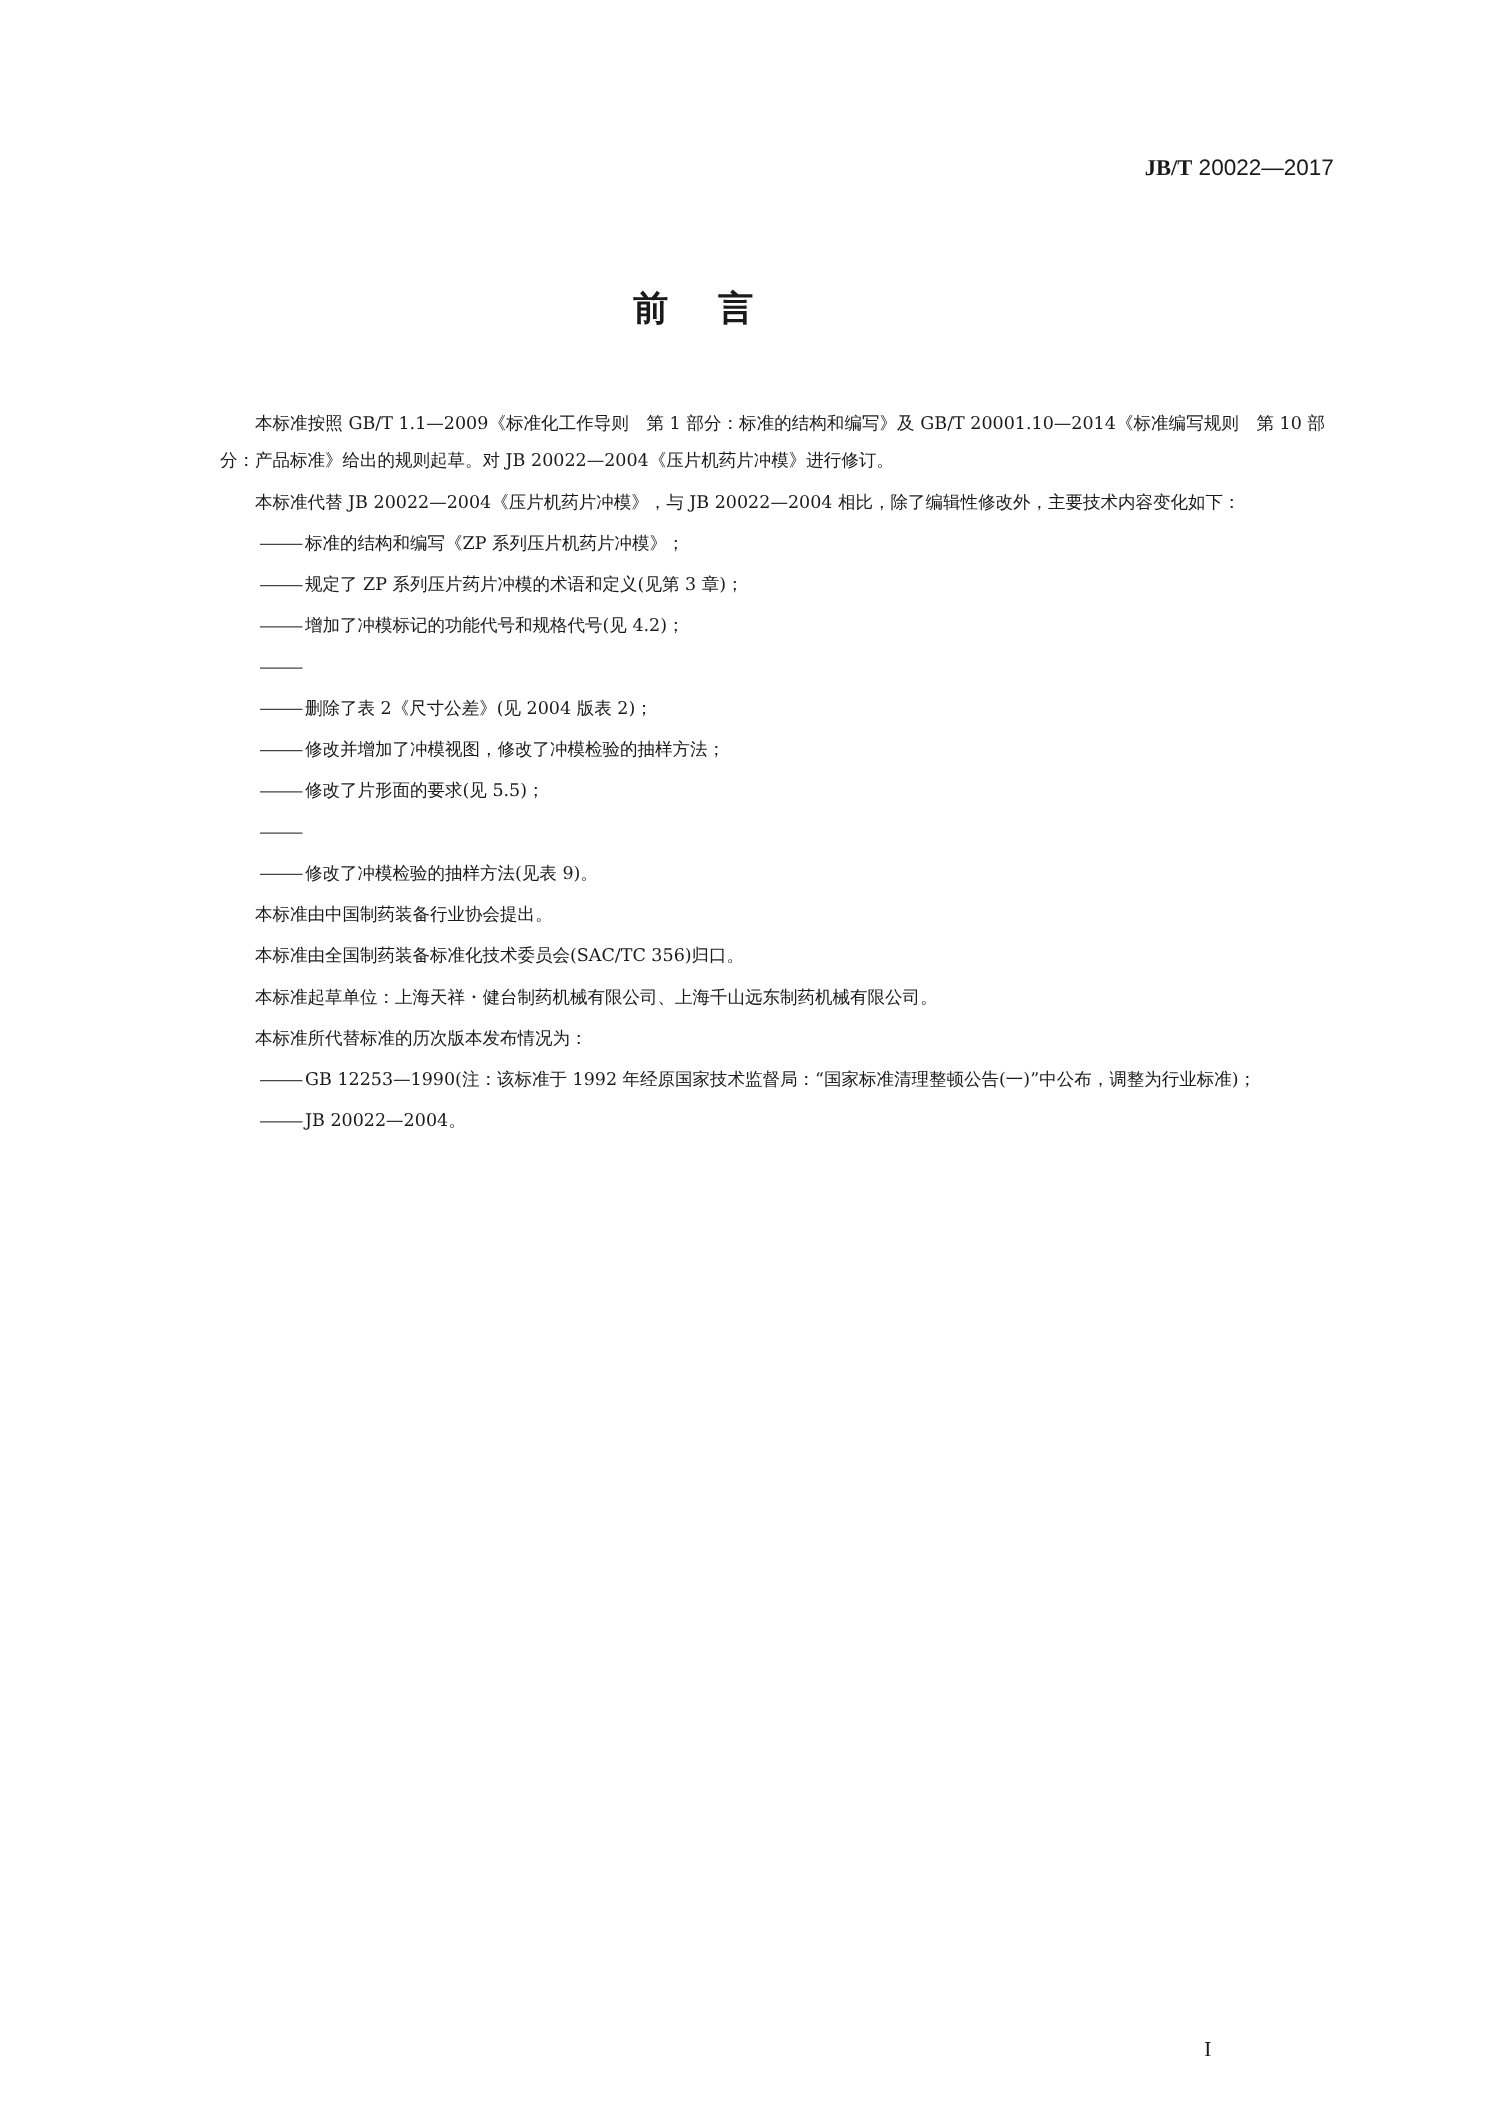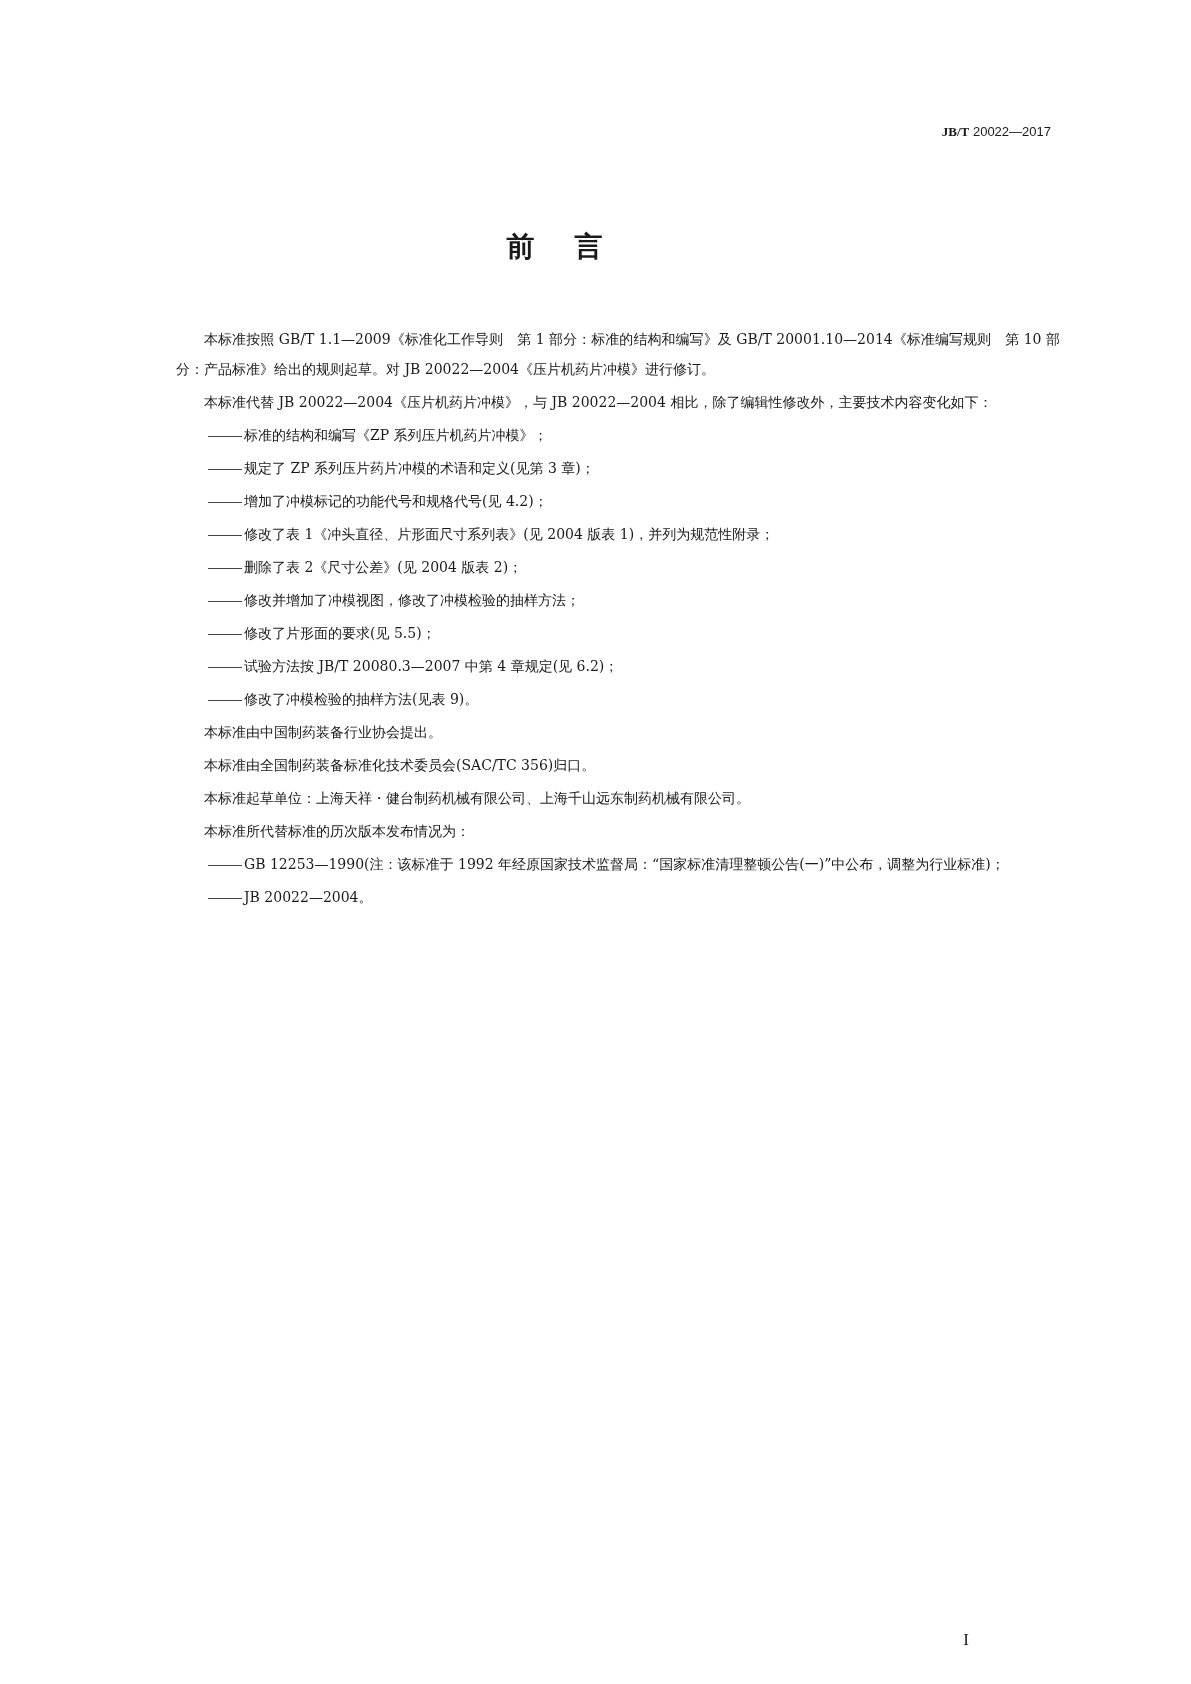--- a/index.html
+++ b/index.html
@@ -1,19 +1,19 @@
 <!DOCTYPE html>
 <html><head>
 <meta charset="utf-8">
 <style>
   html, body { margin: 0; padding: 0; background: #ffffff; }
   body { width: 1191px; height: 1684px; position: relative; overflow: hidden;
          font-family: "DejaVu Serif", "Liberation Serif", serif; color: #1a1a1a; }
   .page { position: absolute; left: 0; top: 0; width: 1191px; height: 1684px; }
-  .std-code { position: absolute; right: 140px; top: 124px; font-size: 13px; white-space: nowrap;
+  .std-code { position: absolute; right: 124px; top: 124px; font-size: 18px; white-space: nowrap;
               font-family: "Liberation Sans", sans-serif; }
   .std-code .prefix { font-family: "Liberation Serif", serif; font-weight: bold; }
   .title { position: absolute; left: 0; width: 1149px; top: 228px; text-align: center;
            font-size: 28px; font-weight: bold; letter-spacing: 40px;
            font-family: "DejaVu Sans", sans-serif; }
   .body { position: absolute; left: 176px; top: 324px; width: 884px; font-size: 14px; line-height: 30px; }
   .para { margin: 0 0 3px 0; text-indent: 2em; text-align: justify; }
   .dash-item { margin: 0 0 3px 0; padding-left: 36px; text-indent: -36px; position: relative; left: 0; }
   .dash-line { display: inline-block; width: 34px; height: 1px; background: #444; vertical-align: middle; margin-right: 2px; }
   .page-number { position: absolute; right: 222px; top: 1630px; font-size: 17px; font-family: "Liberation Serif", serif; }
@@ -32,25 +32,25 @@
   <div class="title">前言</div>
 
   <div class="body">
     <p class="para">本标准按照 GB/T 1.1—2009《标准化工作导则　第 1 部分：标准的结构和编写》及 GB/T 20001.10—2014《标准编写规则　第 10 部分：产品标准》给出的规则起草。对 JB 20022—2004《压片机药片冲模》进行修订。</p>
     <p class="para">本标准代替 JB 20022—2004《压片机药片冲模》，与 JB 20022—2004 相比，除了编辑性修改外，主要技术内容变化如下：</p>
 
     <div class="list-wrap">
       <div class="dash-item" style="margin-left:32px"><span class="dash-line"></span><span>标准的结构和编写《ZP 系列压片机药片冲模》；</span></div>
       <div class="dash-item" style="margin-left:32px"><span class="dash-line"></span><span>规定了 ZP 系列压片药片冲模的术语和定义(见第 3 章)；</span></div>
       <div class="dash-item" style="margin-left:32px"><span class="dash-line"></span><span>增加了冲模标记的功能代号和规格代号(见 4.2)；</span></div>
-      <div class="dash-item" style="margin-left:32px"><span class="dash-line"></span><span>修改了表 1《冲头直径、片形面尺寸系列表》(见 2004 版表 1)，并列为规范性附录；</span></div>
+      <div class="dash-item" style="margin-left:32px"><span class="dash-line"></span></div>
       <div class="dash-item" style="margin-left:32px"><span class="dash-line"></span><span>删除了表 2《尺寸公差》(见 2004 版表 2)；</span></div>
       <div class="dash-item" style="margin-left:32px"><span class="dash-line"></span><span>修改并增加了冲模视图，修改了冲模检验的抽样方法；</span></div>
       <div class="dash-item" style="margin-left:32px"><span class="dash-line"></span><span>修改了片形面的要求(见 5.5)；</span></div>
-      <div class="dash-item" style="margin-left:32px"><span class="dash-line"></span><span>试验方法按 JB/T 20080.3—2007 中第 4 章规定(见 6.2)；</span></div>
+      <div class="dash-item" style="margin-left:32px"><span class="dash-line"></span></div>
       <div class="dash-item" style="margin-left:32px"><span class="dash-line"></span><span>修改了冲模检验的抽样方法(见表 9)。</span></div>
     </div>
 
     <p class="para">本标准由中国制药装备行业协会提出。</p>
     <p class="para">本标准由全国制药装备标准化技术委员会(SAC/TC 356)归口。</p>
     <p class="para">本标准起草单位：上海天祥・健台制药机械有限公司、上海千山远东制药机械有限公司。</p>
     <p class="para">本标准所代替标准的历次版本发布情况为：</p>
 
     <div class="list-wrap">
       <div class="dash-item" style="margin-left:32px"><span class="dash-line"></span><span>GB 12253—1990(注：该标准于 1992 年经原国家技术监督局：“国家标准清理整顿公告(一)”中公布，调整为行业标准)；</span></div>

